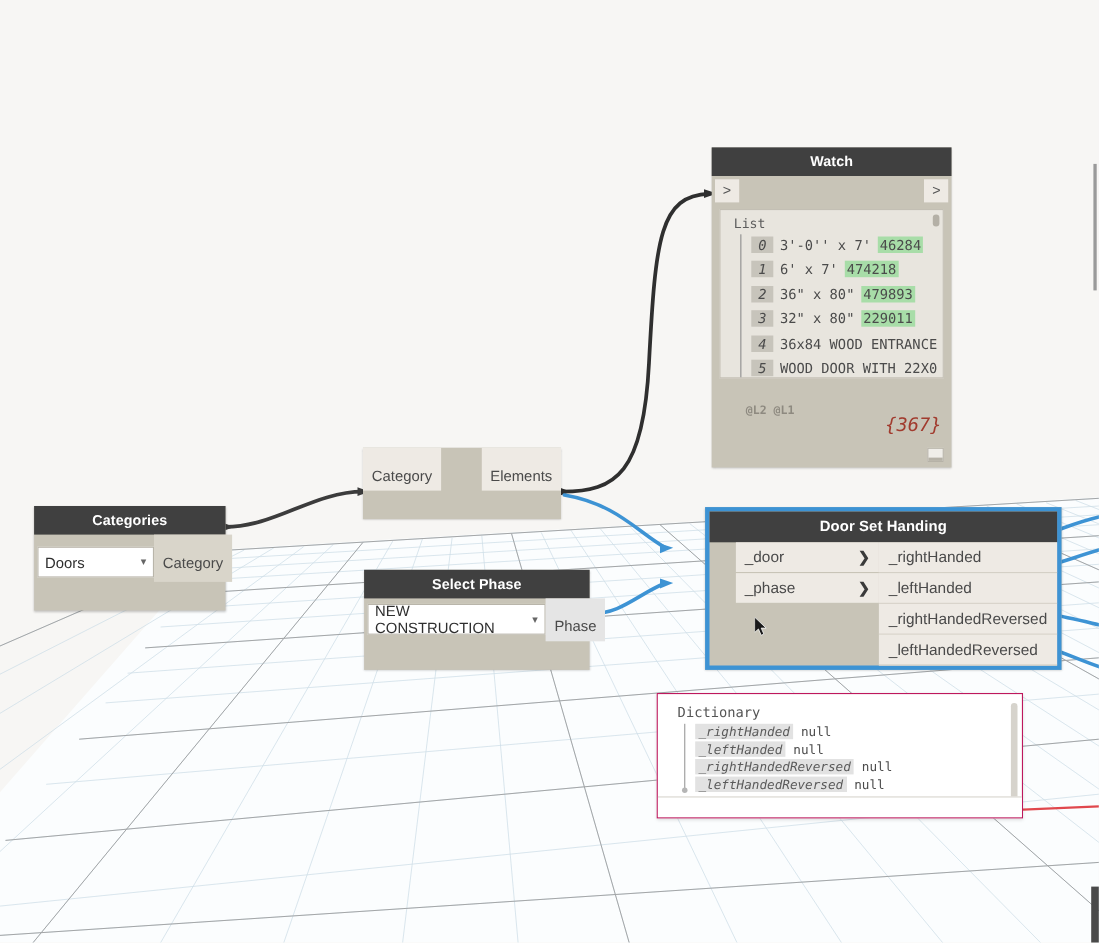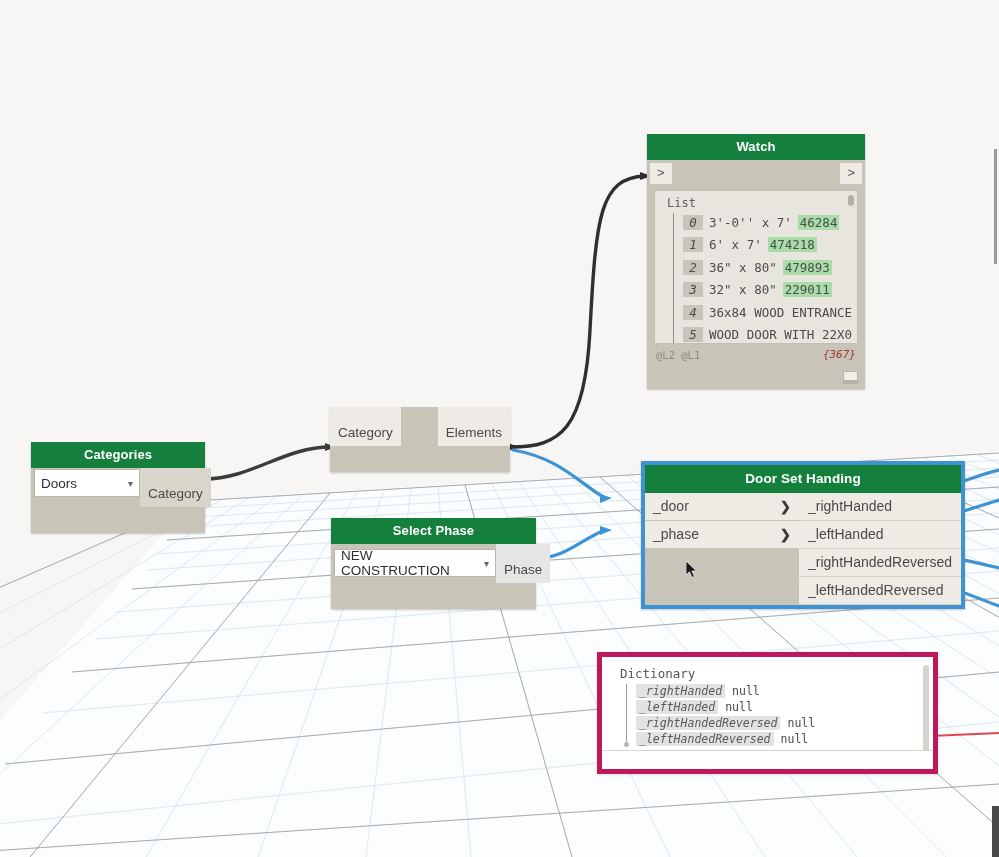--- a/index.html
+++ b/index.html
@@ -12,21 +12,21 @@
 
   
   #viewport{position:absolute;left:0;top:0;width:999px;height:857px;}
 
   
   #wires{position:absolute;left:0;top:0;width:999px;height:857px;pointer-events:none;}
 
   
   .node{position:absolute;background:#c8c4b7;box-shadow:0 1px 2px rgba(0,0,0,.22);}
   .node-header{
-    background:#15803d;color:#ffffff;font-weight:bold;font-size:13px;
+    background:#404040;color:#ffffff;font-weight:bold;font-size:13px;
     text-align:center;padding:5px 4px 6px;letter-spacing:.1px;
   }
   .node-body{position:relative;}
   .row{display:flex;}
   .port-in,.port-out{
     background:#eeeae4;color:#4a4a4a;font-size:13.5px;
     padding:18px 8px 6px;white-space:nowrap;
   }
   .port-out{text-align:right;}
   .spacer{flex:1;}
@@ -34,21 +34,21 @@
 
   
   .dd{
     background:#ffffff;border:1px solid #b9b5aa;color:#2e2e2e;
     font-size:13.5px;padding:3px 6px;display:flex;align-items:center;
     justify-content:space-between;gap:6px;height:20px;
   }
   .dd .caret{font-size:10px;color:#666;}
 
   
-  #node-categories{left:31px;top:442px;width:174px;}
+  #node-categories{left:31px;top:460px;width:174px;}
   #node-categories .dd{width:92px;}
   #node-categories .port-out{background:#d9d5ca;}
 
   
   #node-allelems{left:330px;top:407px;width:180px;}
 
   
   #node-selectphase{left:331px;top:518px;width:205px;}
   #node-selectphase .dd{width:148px;}
   #node-selectphase .port-out{background:#e5e5e5;}
@@ -72,50 +72,50 @@
   }
   .witem{display:flex;align-items:center;gap:6px;height:22.5px;font-size:12.5px;color:#4b4b4b;}
   .widx{background:#c7c4bb;color:#4b4b4b;font-style:italic;min-width:14px;text-align:center;padding:0 3px;}
   .wval{white-space:nowrap;}
   .wnum{background:#a8dda8;padding:0 2px;}
   #watch-scroll{position:absolute;right:3px;top:4px;width:6px;height:11px;background:#b4b0a6;border-radius:3px;}
   #watch-foot{
     display:flex;justify-content:space-between;align-items:center;
     padding:4px 9px 0;font-size:10.5px;
   }
-  #watch-foot .lacing{color:#8e8a80;font-weight:normal;font-family:"DejaVu Sans Mono", monospace;}
-  #watch-foot .count{color:#a13b2e;font-style:italic;font-size:11px;font-family:"DejaVu Sans Mono", monospace;}
+  #watch-foot .lacing{color:#8e8a80;font-weight:bold;font-family:"DejaVu Sans Mono", monospace;margin-left:22px;}
+  #watch-foot .count{color:#a13b2e;font-style:italic;font-size:17px;font-family:"DejaVu Sans Mono", monospace;margin-top:29px;}
   #watch-resize{position:absolute;right:7px;bottom:5px;width:13px;height:11px;background:#f0eee9;border:1px solid #b6b2a7;}
   #watch-resize:after{content:"";position:absolute;left:0;right:0;bottom:0;height:3px;background:#b6b2a7;}
 
   
   #node-dsh{left:641px;top:461px;width:316px;border:4px solid #3d93d4;background:#c8c4b7;}
   #node-dsh .node-header{font-size:13.5px;padding:6px 4px 7px;}
-  #dsh-body{display:flex;}
+  #dsh-body{display:flex;padding-left:24px;}
   #dsh-left{width:160px;}
   #dsh-right{flex:1;padding-top:0;}
   .dsh-in{
     background:#eeeae4;color:#4a4a4a;font-size:14px;
     padding:5px 8px 6px;display:flex;justify-content:space-between;align-items:center;
     margin-bottom:1px;
   }
   .dsh-in .arrow{font-weight:bold;color:#3a3a3a;font-size:13px;}
   .dsh-out{
     background:#eeeae4;color:#4a4a4a;font-size:14px;padding:5px 9px 6px;
     border-bottom:1px solid #d4d0c6;white-space:nowrap;
   }
   #dsh-auto{
     text-align:right;font-size:9.5px;font-weight:bold;color:#6d6a62;
     padding:6px 8px 4px;letter-spacing:.4px;
   }
 
   
   #dict-preview{
-    position:absolute;left:597px;top:652px;width:331px;height:112px;
-    background:#ffffff;border:5px solid #be185d;box-shadow:0 1px 3px rgba(0,0,0,.13);
+    position:absolute;left:597px;top:630px;width:331px;height:112px;
+    background:#ffffff;border:1px solid #be185d;box-shadow:0 1px 3px rgba(0,0,0,.13);
     font-family:"DejaVu Sans Mono", monospace;overflow:hidden;
   }
   #dict-preview .title{font-size:12.5px;color:#555;padding:9px 0 2px 18px;}
   #dict-preview .items{position:relative;margin-left:24px;padding-left:10px;}
   #dict-preview .items:before{
     content:"";position:absolute;left:0;top:1px;bottom:4px;width:1px;background:#9a9a9a;
   }
   #dict-preview .items:after{
     content:"";position:absolute;left:-2px;bottom:0;width:5px;height:5px;border-radius:50%;background:#b5b5b5;
   }
@@ -236,21 +236,21 @@
     <path d="M921,490 C950,490 965,478 999,470" stroke="#3d93d4" stroke-width="3.2" fill="none" stroke-linecap="round"></path>
     <path d="M921,518 C950,518 965,510 999,500" stroke="#3d93d4" stroke-width="3.2" fill="none" stroke-linecap="round"></path>
     <path d="M921,556 C950,556 965,560 999,568" stroke="#3d93d4" stroke-width="3.2" fill="none" stroke-linecap="round"></path>
     <path d="M921,584 C950,584 965,594 999,606" stroke="#3d93d4" stroke-width="3.2" fill="none" stroke-linecap="round"></path>
   </svg>
 
   <div class="node" id="node-categories">
     <div class="node-header">Categories</div>
     <div class="node-body">
       <div class="row">
-        <div style="padding:1px 0 4px 3px;">
+        <div style="padding:11px 0 4px 3px;">
           <div class="dd">
             <span>Doors</span>
             <span class="caret">▾</span>
           </div>
         </div>
         <div class="port-out">Category</div>
       </div>
       <div class="node-foot"></div>
     </div>
   </div>

